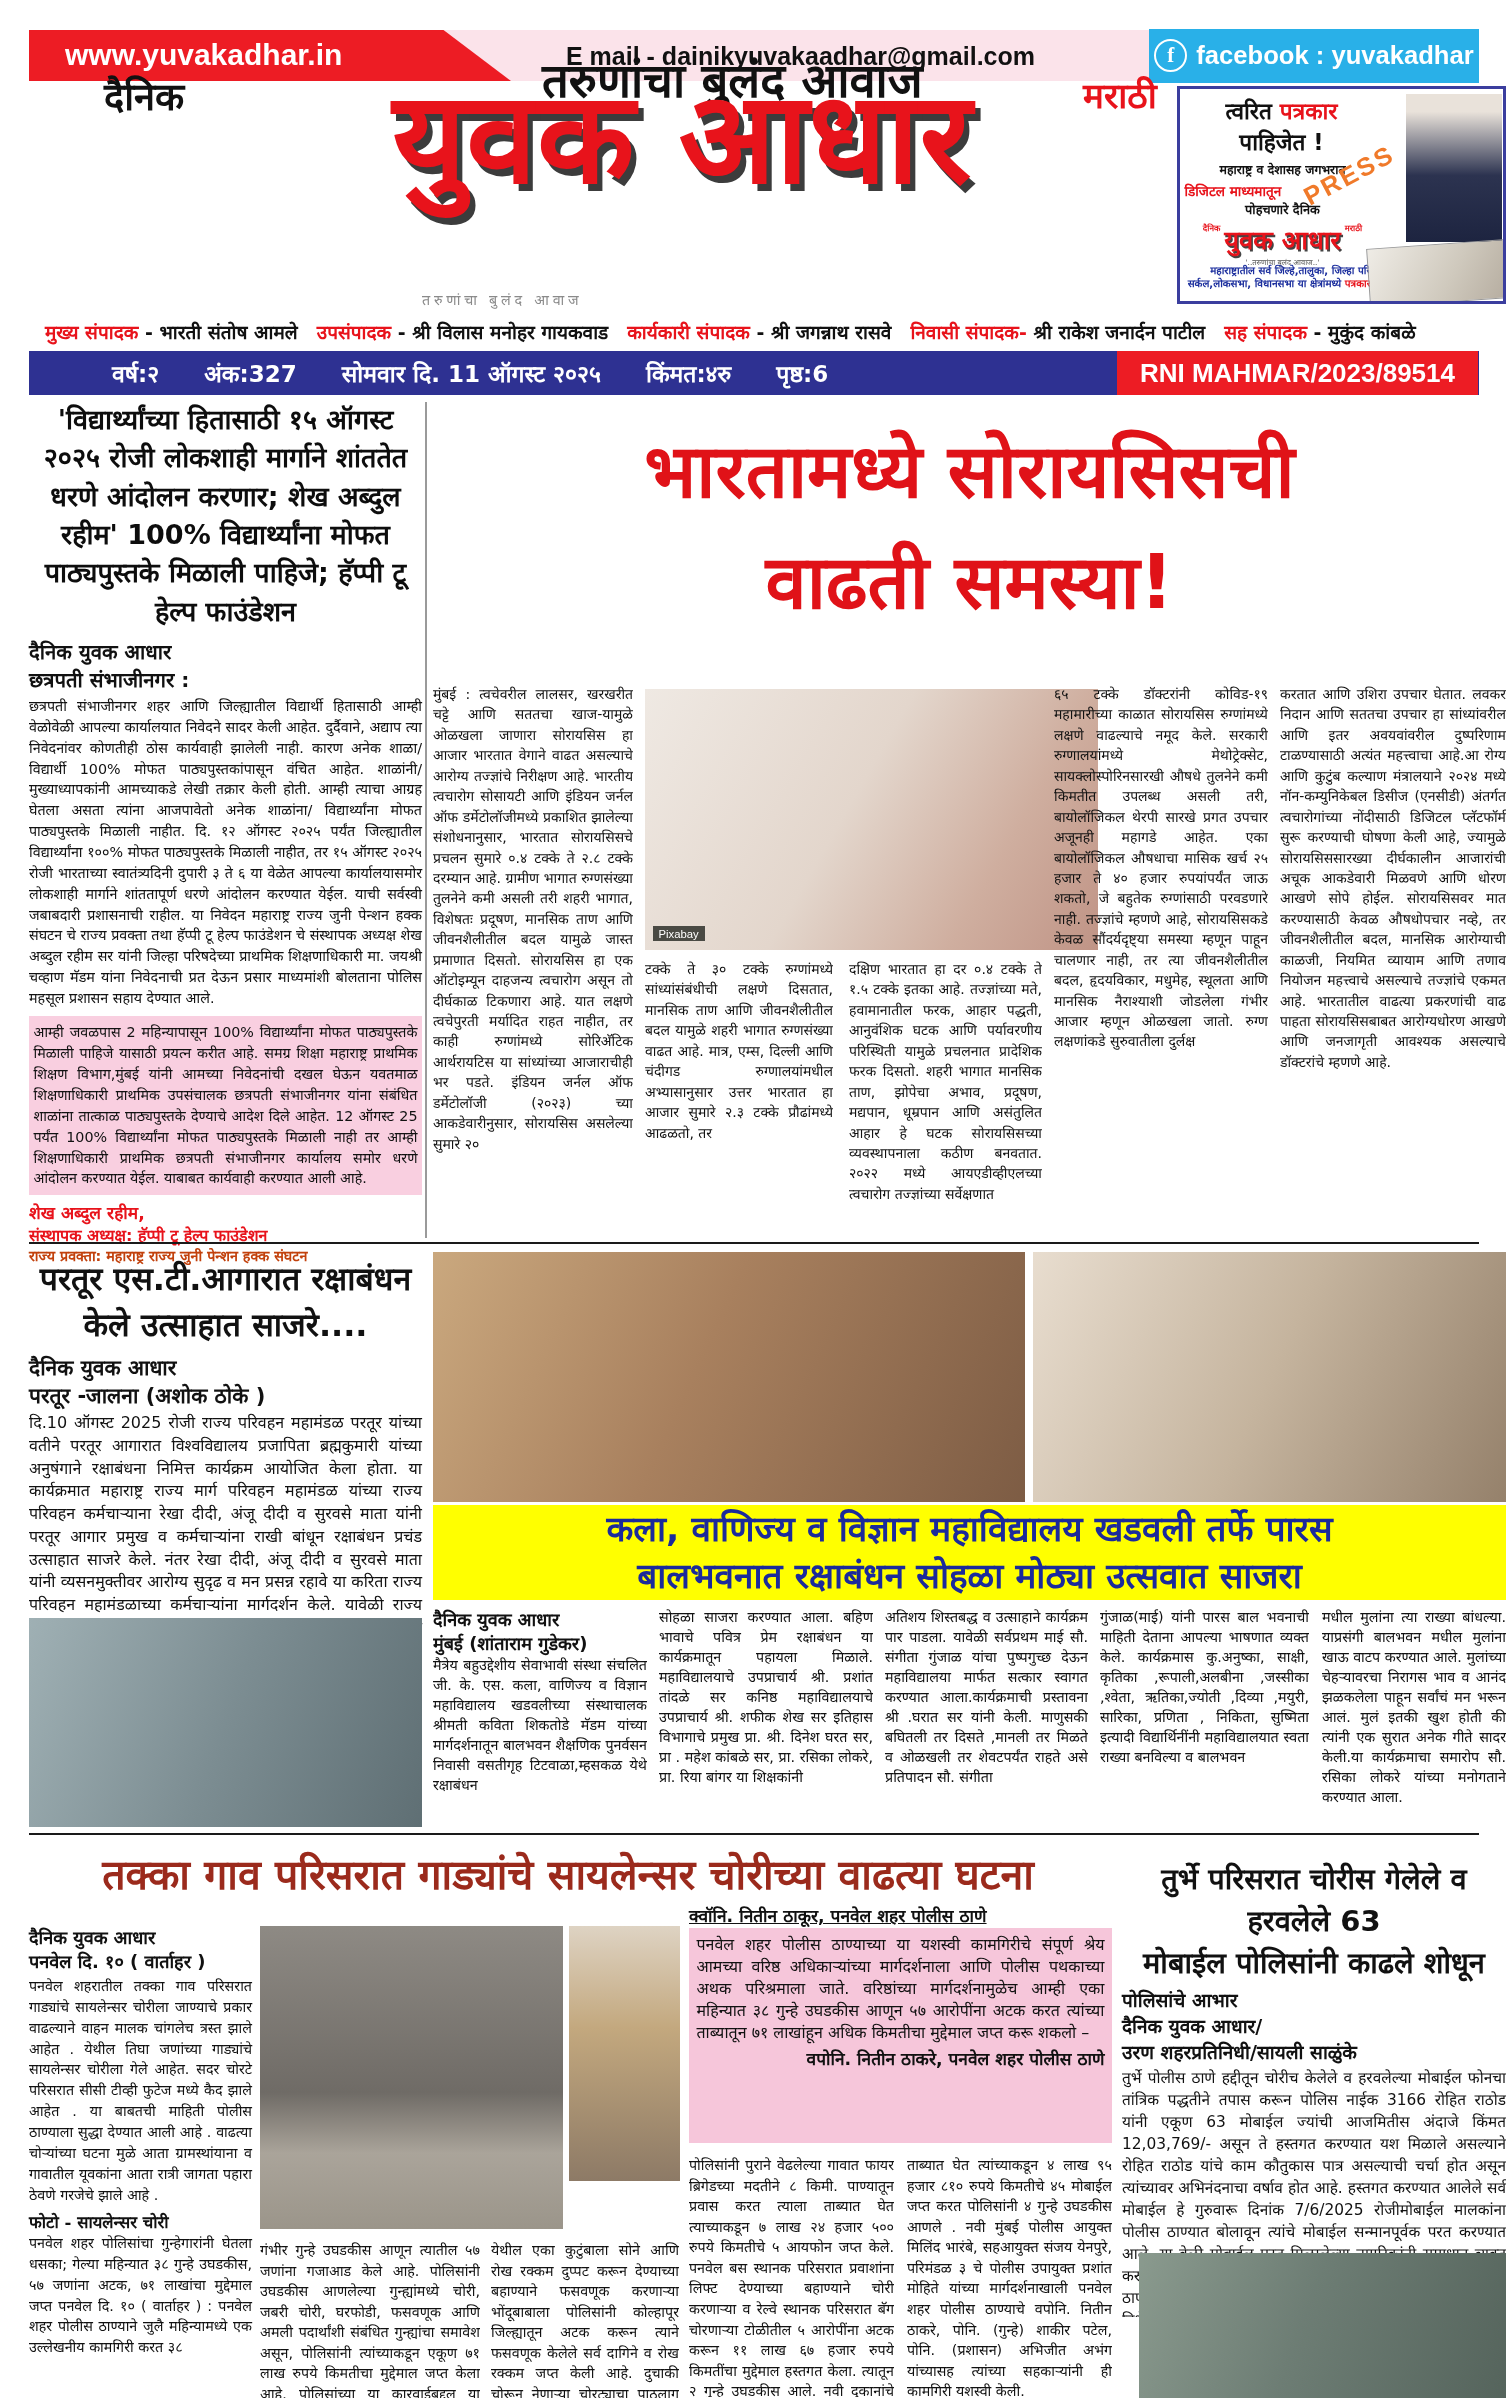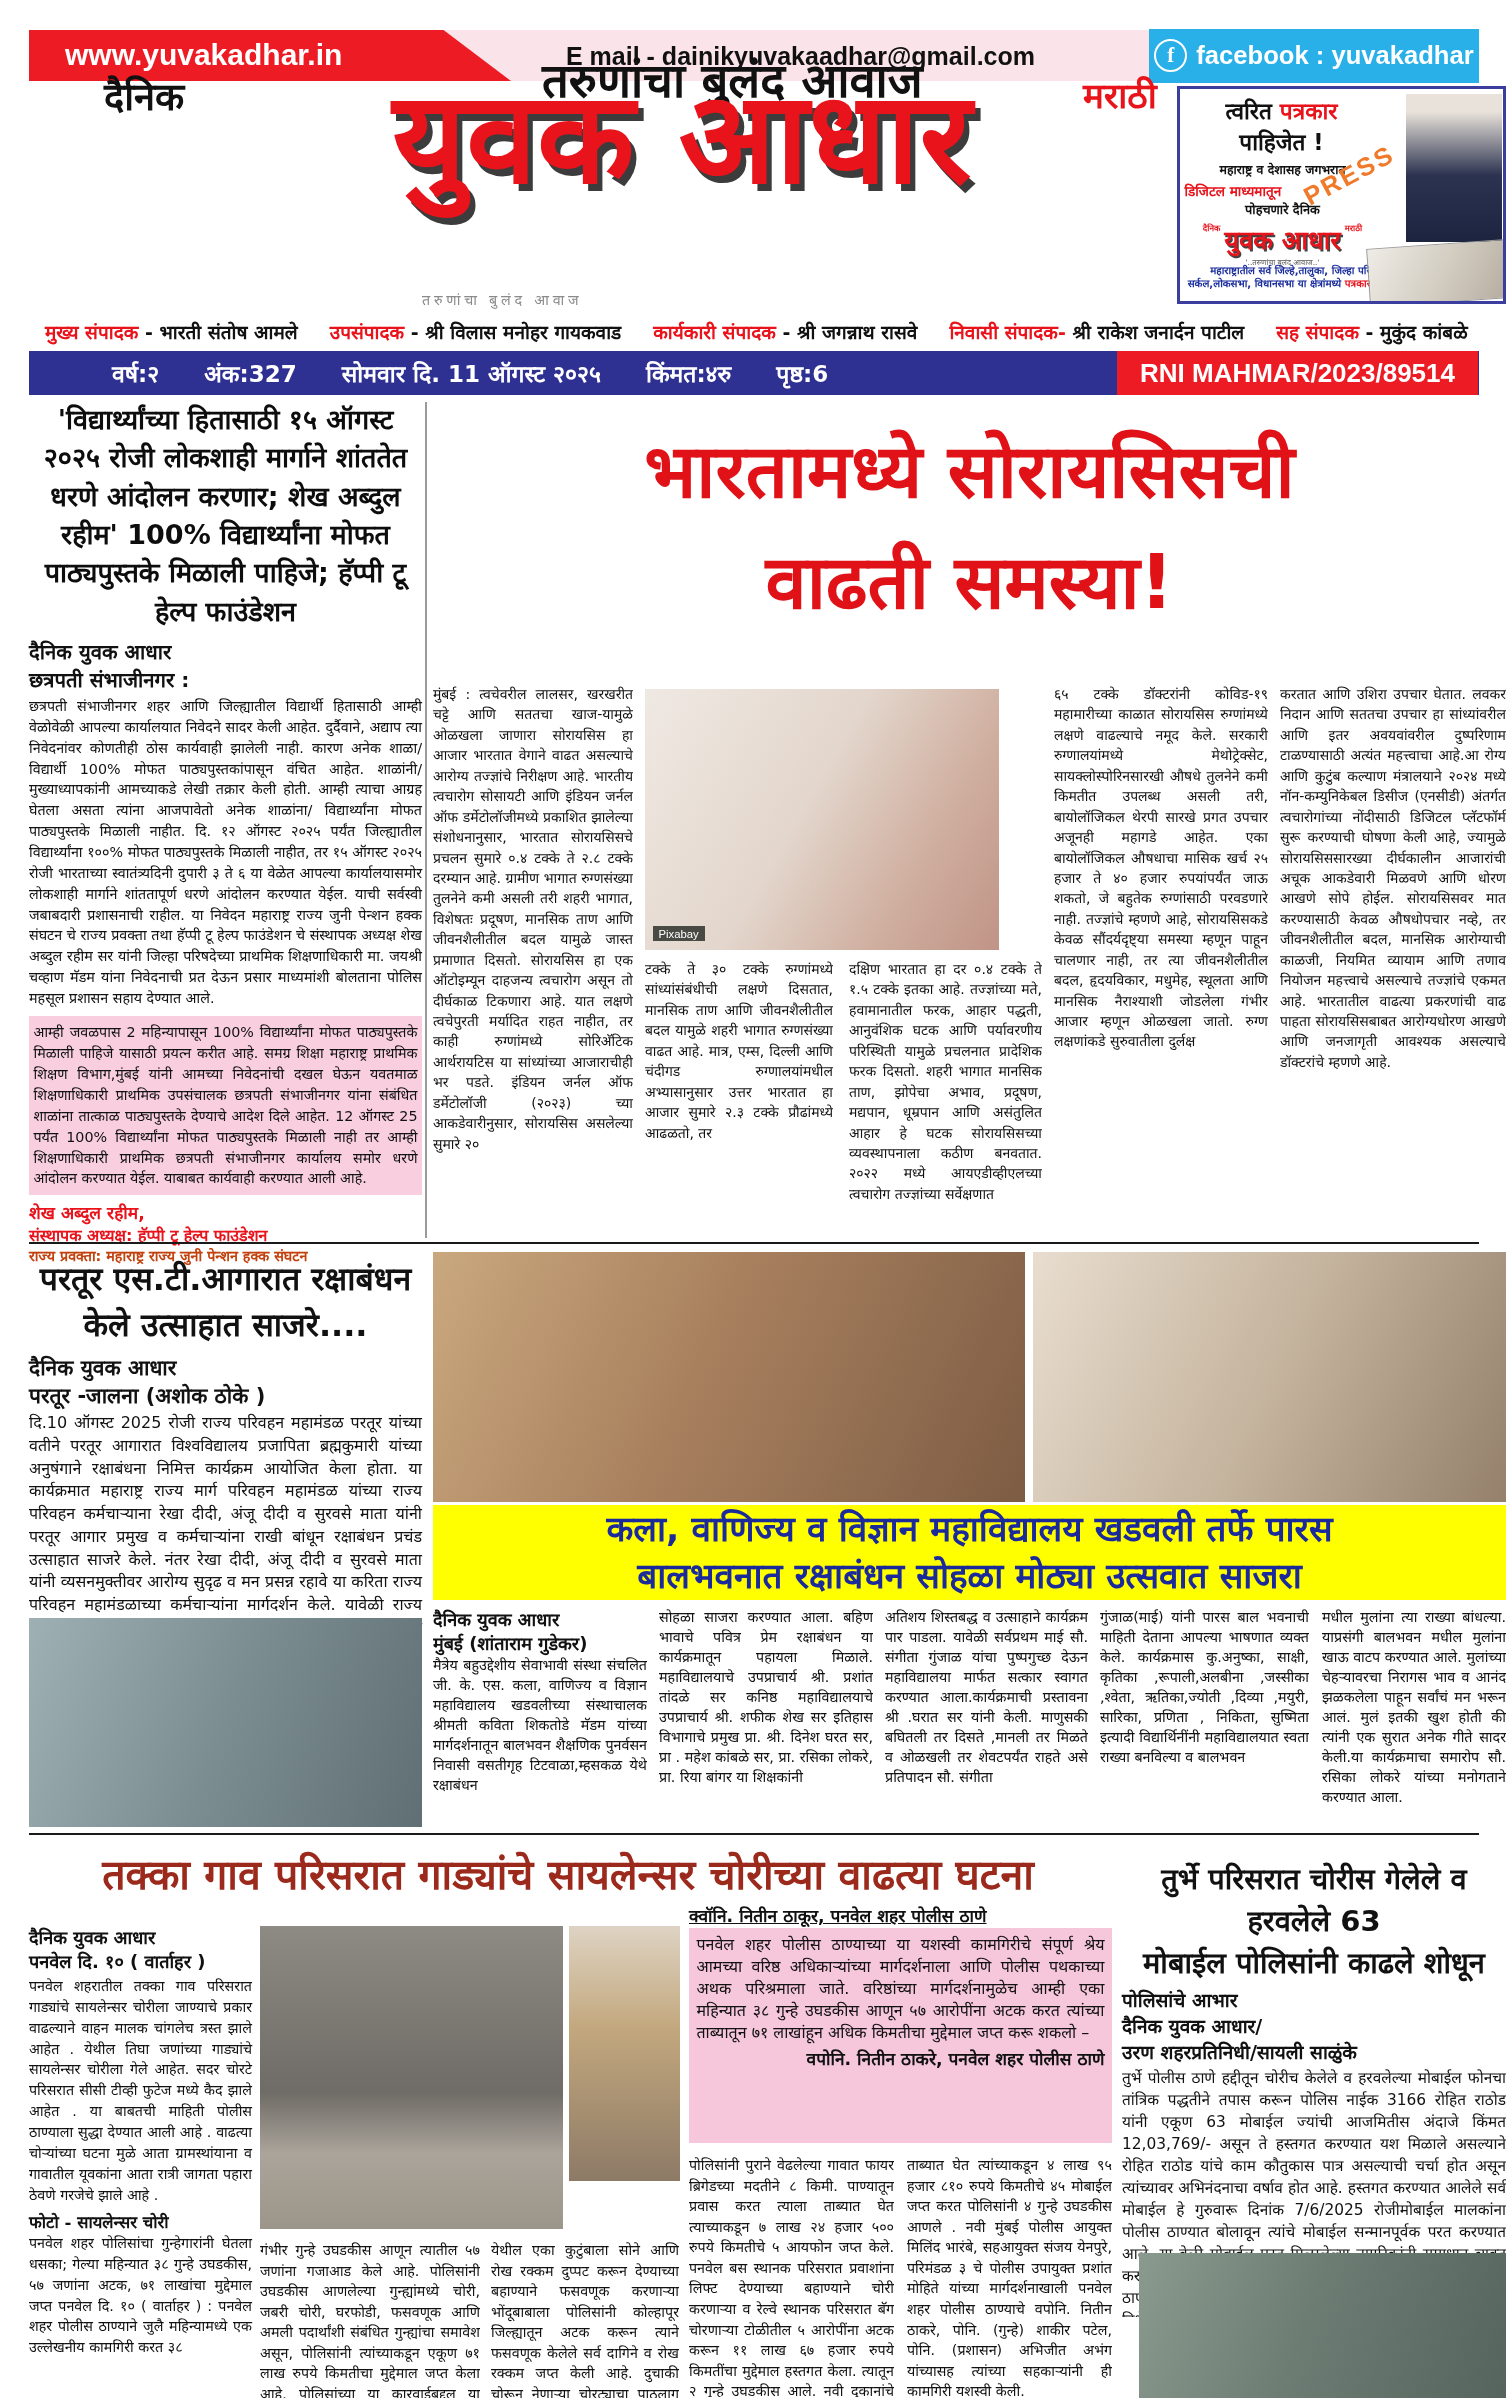--- a/index.html
+++ b/index.html
@@ -55,21 +55,21 @@
       <div style="font-size:7.5px;color:#555;">'..तरुणांचा बुलंद आवाज..'</div>
     </div>
     <div class="abs b" style="left:3px;top:176px;width:226px;text-align:center;font-size:10.2px;color:#1c2f9e;line-height:1.25;">
       <span>महाराष्ट्रातील सर्व जिल्हे,तालुका, जिल्हा परिषद सर्कल,लोकसभा, विधानसभा या क्षेत्रांमध्ये </span><span class="red">पत्रकार पाहिजेत</span>
     </div>
     <div class="abs" style="left:226px;top:4.5px;width:96px;height:148px;background:linear-gradient(180deg,#e9e2da 12%,#2c3350 55%,#1d2440);"></div>
     <div class="abs" style="left:188px;top:155px;width:136px;height:57px;background:linear-gradient(120deg,#efece6,#cfc9bd 60%,#b6ada0);transform:rotate(-4deg);border:0.8px solid #999;"></div>
 
   </div>
 
-  <div class="abs b" style="left:45px;top:319px;width:1431px;font-size:19px;display:flex;gap:32px;white-space:nowrap;">
+  <div class="abs b" style="left:45px;top:319px;width:1431px;font-size:19px;display:flex;gap:19px;white-space:nowrap;">
     <span><span class="red">मुख्य संपादक</span> <span>- भारती संतोष आमले</span></span>
     <span><span class="red">उपसंपादक</span> <span>- श्री विलास मनोहर गायकवाड</span></span>
     <span><span class="red">कार्यकारी संपादक</span> <span>- श्री जगन्नाथ रासवे</span></span>
     <span><span class="red">निवासी संपादक-</span> <span>श्री राकेश जनार्दन पाटील</span></span>
     <span><span class="red">सह संपादक</span> <span>- मुकुंद कांबळे</span></span>
   </div>
 
   <div class="abs" style="left:29px;top:351px;width:1450px;height:44px;background:#2e3192;color:#fff;display:flex;align-items:center;gap:45px;padding-left:83px;box-sizing:border-box;font-weight:bold;font-size:23px;">
     <span>वर्ष:२</span>
     <span>अंक:327</span>
@@ -91,21 +91,21 @@
   </div>
 
   <div class="abs vrule" style="left:425px;top:402px;width:1.5px;height:836px;"></div>
 
   <div class="abs b c" style="left:433px;top:416px;width:1073px;font-size:74px;line-height:1.5;color:#e01218;">
     <span>भारतामध्ये सोरायसिसची</span><br><span>वाढती समस्या!</span>
   </div>
 
   <div class="abs clip j bodytxt" style="left:433px;top:684px;width:200px;height:837px;">मुंबई : त्वचेवरील लालसर, खरखरीत चट्टे आणि सततचा खाज-यामुळे ओळखला जाणारा सोरायसिस हा आजार भारतात वेगाने वाढत असल्याचे आरोग्य तज्ज्ञांचे निरीक्षण आहे. भारतीय त्वचारोग सोसायटी आणि इंडियन जर्नल ऑफ डर्मेटोलॉजीमध्ये प्रकाशित झालेल्या संशोधनानुसार, भारतात सोरायसिसचे प्रचलन सुमारे ०.४ टक्के ते २.८ टक्के दरम्यान आहे. ग्रामीण भागात रुग्णसंख्या तुलनेने कमी असली तरी शहरी भागात, विशेषतः प्रदूषण, मानसिक ताण आणि जीवनशैलीतील बदल यामुळे जास्त प्रमाणात दिसतो. सोरायसिस हा एक ऑटोइम्यून दाहजन्य त्वचारोग असून तो दीर्घकाळ टिकणारा आहे. यात लक्षणे त्वचेपुरती मर्यादित राहत नाहीत, तर काही रुग्णांमध्ये सोरिअ‍ॅटिक आर्थरायटिस या सांध्यांच्या आजाराचीही भर पडते. इंडियन जर्नल ऑफ डर्मेटोलॉजी (२०२३) च्या आकडेवारीनुसार, सोरायसिस असलेल्या सुमारे २०</div>
 
-  <div class="abs photo" style="left:645px;top:689px;width:354px;height:261px;background:linear-gradient(120deg,#efe9e3 0%,#e3d6cc 45%,#cfae9f 75%,#c09486 100%);">
+  <div class="abs photo" style="left:645px;top:689px;width:453px;height:261px;background:linear-gradient(120deg,#efe9e3 0%,#e3d6cc 45%,#cfae9f 75%,#c09486 100%);">
     <span class="lat" style="position:absolute;left:7.5px;bottom:9px;background:#4a4a44;color:#fff;font-size:11.3px;padding:1.5px 6px;">Pixabay</span>
   </div>
 
   <div class="abs clip j bodytxt" style="left:645px;top:959px;width:188px;height:562px;">टक्के ते ३० टक्के रुग्णांमध्ये सांध्यांसंबंधीची लक्षणे दिसतात, मानसिक ताण आणि जीवनशैलीतील बदल यामुळे शहरी भागात रुग्णसंख्या वाढत आहे. मात्र, एम्स, दिल्ली आणि चंदीगड रुग्णालयांमधील अभ्यासानुसार उत्तर भारतात हा आजार सुमारे २.३ टक्के प्रौढांमध्ये आढळतो, तर</div>
   <div class="abs clip j bodytxt" style="left:849px;top:959px;width:193px;height:562px;">दक्षिण भारतात हा दर ०.४ टक्के ते १.५ टक्के इतका आहे. तज्ज्ञांच्या मते, हवामानातील फरक, आहार पद्धती, आनुवंशिक घटक आणि पर्यावरणीय परिस्थिती यामुळे प्रचलनात प्रादेशिक फरक दिसतो. शहरी भागात मानसिक ताण, झोपेचा अभाव, प्रदूषण, मद्यपान, धूम्रपान आणि असंतुलित आहार हे घटक सोरायसिसच्या व्यवस्थापनाला कठीण बनवतात. २०२२ मध्ये आयएडीव्हीएलच्या त्वचारोग तज्ज्ञांच्या सर्वेक्षणात</div>
   <div class="abs clip j bodytxt" style="left:1054px;top:684px;width:214px;height:837px;">६५ टक्के डॉक्टरांनी कोविड-१९ महामारीच्या काळात सोरायसिस रुग्णांमध्ये लक्षणे वाढल्याचे नमूद केले. सरकारी रुग्णालयांमध्ये मेथोट्रेक्सेट, सायक्लोस्पोरिनसारखी औषधे तुलनेने कमी किमतीत उपलब्ध असली तरी, बायोलॉजिकल थेरपी सारखे प्रगत उपचार अजूनही महागडे आहेत. एका बायोलॉजिकल औषधाचा मासिक खर्च २५ हजार ते ४० हजार रुपयांपर्यंत जाऊ शकतो, जे बहुतेक रुग्णांसाठी परवडणारे नाही. तज्ज्ञांचे म्हणणे आहे, सोरायसिसकडे केवळ सौंदर्यदृष्ट्या समस्या म्हणून पाहून चालणार नाही, तर त्या जीवनशैलीतील बदल, हृदयविकार, मधुमेह, स्थूलता आणि मानसिक नैराश्याशी जोडलेला गंभीर आजार म्हणून ओळखला जातो. रुग्ण लक्षणांकडे सुरुवातीला दुर्लक्ष</div>
   <div class="abs clip j bodytxt" style="left:1280px;top:684px;width:226px;height:837px;">करतात आणि उशिरा उपचार घेतात. लवकर निदान आणि सततचा उपचार हा सांध्यांवरील आणि इतर अवयवांवरील दुष्परिणाम टाळण्यासाठी अत्यंत महत्त्वाचा आहे.आ रोग्य आणि कुटुंब कल्याण मंत्रालयाने २०२४ मध्ये नॉन-कम्युनिकेबल डिसीज (एनसीडी) अंतर्गत त्वचारोगांच्या नोंदीसाठी डिजिटल प्लॅटफॉर्म सुरू करण्याची घोषणा केली आहे, ज्यामुळे सोरायसिससारख्या दीर्घकालीन आजारांची अचूक आकडेवारी मिळवणे आणि धोरण आखणे सोपे होईल. सोरायसिसवर मात करण्यासाठी केवळ औषधोपचार नव्हे, तर जीवनशैलीतील बदल, मानसिक आरोग्याची काळजी, नियमित व्यायाम आणि तणाव नियोजन महत्त्वाचे असल्याचे तज्ज्ञांचे एकमत आहे. भारतातील वाढत्या प्रकरणांची वाढ पाहता सोरायसिसबाबत आरोग्यधोरण आखणे आणि जनजागृती आवश्यक असल्याचे डॉक्टरांचे म्हणणे आहे.</div>
 
   <div class="abs divider" style="left:29px;top:1242px;width:1450px;height:2.3px;"></div>
 

